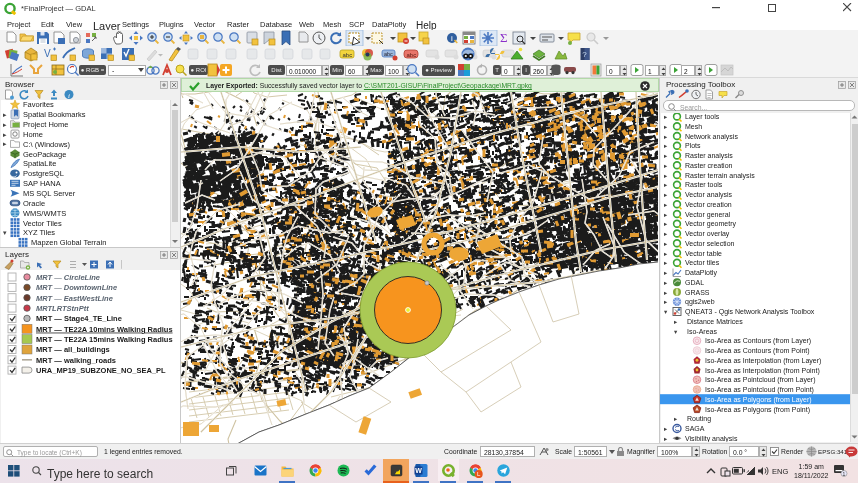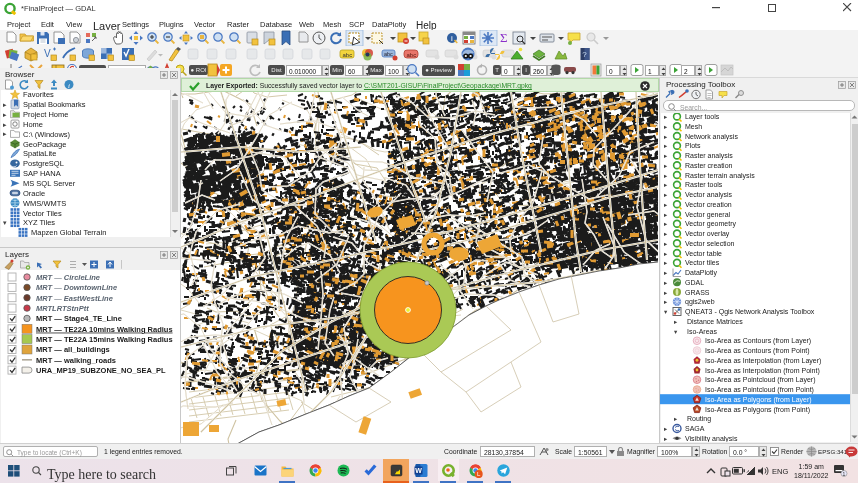--- a/index.html
+++ b/index.html
@@ -477,21 +477,21 @@
         <path d="M-2,-3 l4,3 -4,3 Z" fill="#3aa335"></path>
       </g>
     </svg>
     <svg class="abs" style="left:718px;top:0" width="18" height="16">
       <g transform="translate(9,8)" opacity="0.5">
         <rect x="-6" y="-5" width="12" height="10" fill="#bbb" stroke="#999" stroke-width="0.7"></rect>
         <path d="M-6,2 l4,-4 3,3 3,-4 2,2" stroke="#888" fill="none"></path>
       </g>
     </svg>
   </div>
-<div class="abs" style="left:0;top:68px;width:181px;height:169px;background:#f0f0f0;border-right:1px solid #c8c8c8;text-align:center;">
+<div class="abs" style="left:0;top:78px;width:181px;height:169px;background:#f0f0f0;border-right:1px solid #c8c8c8;text-align:center;">
     <div class="abs panelhead" style="left:5px;top:2px;">Browser</div>
     <svg class="abs" style="left:160px;top:3px" width="18" height="8">
       <rect x="0.5" y="0.5" width="7" height="7" fill="#e8e8e8" stroke="#999" stroke-width="0.7"></rect>
       <path d="M2,4 h4 M4,2 v4" stroke="#666" stroke-width="0.8"></path>
       <rect x="10.5" y="0.5" width="7" height="7" fill="#e8e8e8" stroke="#999" stroke-width="0.7"></rect>
       <path d="M12,2 l4,4 M16,2 l-4,4" stroke="#666" stroke-width="0.8"></path>
     </svg>
     <svg class="abs" style="left:2px;top:11px" width="90" height="11">
       <g transform="translate(7,5.5)">
         <path d="M-3.5,-4.5 h5 l2,2 v7 h-7 Z" fill="#fff" stroke="#888" stroke-width="0.8"></path>
@@ -1557,21 +1557,21 @@
         <rect x="0" y="0" width="5.4" height="5.4"></rect>
         <rect x="6.2" y="0" width="5.4" height="5.4"></rect>
         <rect x="0" y="6.2" width="5.4" height="5.4"></rect>
         <rect x="6.2" y="6.2" width="5.4" height="5.4"></rect>
       </g>
     </svg>
     <svg class="abs" style="left:32px;top:7px" width="10" height="10">
       <circle cx="4" cy="4" r="3.2" fill="none" stroke="#444" stroke-width="1.1"></circle>
       <path d="M6.5,6.5 l2.5,2.5" stroke="#444" stroke-width="1.1"></path>
     </svg>
-    <span class="abs" style="left:47px;top:8px;font-size:14px;color:#333;font-family:Liberation Serif, serif;">Type here to search</span>
+    <span class="abs" style="left:47px;top:8px;font-size:12px;color:#333;">Type here to search</span>
     <svg class="abs" style="left:226px;top:7px" width="11" height="11">
       <rect x="0.5" y="2" width="7" height="7" fill="none" stroke="#444" stroke-width="1"></rect>
       <path d="M3,0.5 h7 v7" fill="none" stroke="#444" stroke-width="1"></path>
     </svg>
     <svg class="abs" style="left:253px;top:4px" width="15" height="15" viewBox="-7.5 -7.5 15 15">
       <rect x="-6" y="-5" width="12" height="10" rx="1" fill="#1a74c8"></rect>
       <path d="M-6,-4 L0,1 L6,-4" fill="none" stroke="#fff" stroke-width="1.2"></path>
     </svg>
     <svg class="abs" style="left:280px;top:4px" width="15" height="15" viewBox="-7.5 -7.5 15 15">
       <path d="M-6,-4 h4 l1.5,2 h6.5 v8 h-12 Z" fill="#f8b83a"></path>

